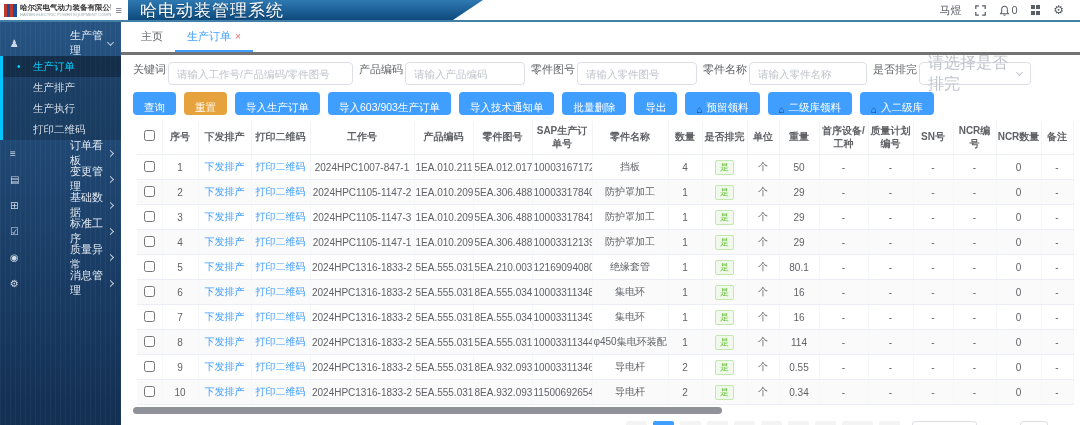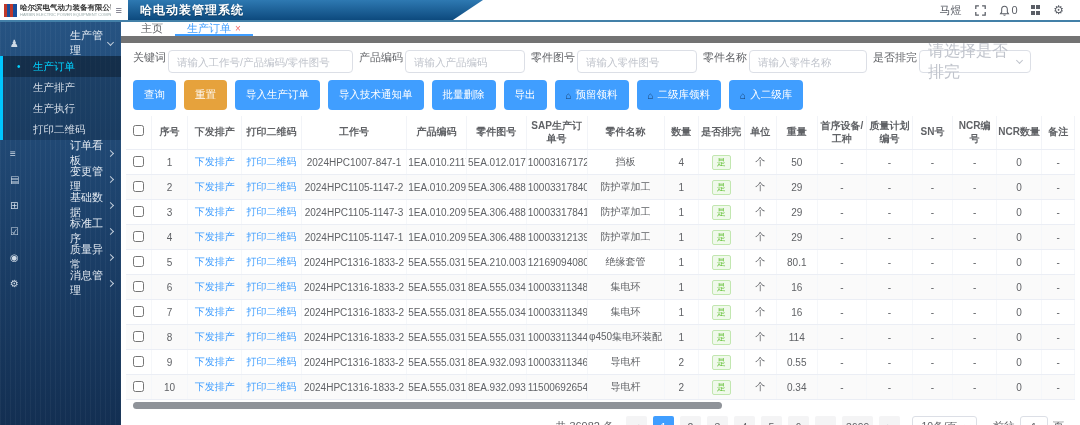--- a/index.html
+++ b/index.html
@@ -12,21 +12,21 @@
   .logo-area { width:128px; display:flex; align-items:center; gap:3px; padding:0 4px; background:#fff; }
   .logo-mark { width:13px; height:13px; flex:none;
     background:linear-gradient(90deg,#c0392b 0 3px,#1a4f9c 3px 6px,#c0392b 6px 9px,#1a4f9c 9px 13px); }
   .logo-text-wrap { overflow:hidden; white-space:nowrap; }
   .logo-cn { font-size:7.5px; font-weight:bold; color:#333; line-height:8px; }
   .logo-en { font-size:4px; color:#9aa; line-height:5px; }
   .collapse-btn { color:#667; font-size:11px; display:flex; align-items:center; padding:0 2px; cursor:pointer; }
   .banner { width:355px; background:linear-gradient(180deg,#2e79b2,#0d4a7e);
     clip-path:polygon(0 0,100% 0,calc(100% - 30px) 100%,0 100%);
     display:flex; align-items:center; padding-left:12px; }
-  .banner-title { color:#fff; font-size:12px; font-weight:bold; letter-spacing:1px;
+  .banner-title { color:#fff; font-size:17px; font-weight:normal; letter-spacing:1px;
     text-shadow:0 1px 1px rgba(0,0,0,.35); }
   .header-right { margin-left:auto; display:flex; align-items:center; gap:13px; padding-right:16px; color:#5a5e66; }
   .username { font-size:11px; }
   .hicon { display:flex; align-items:center; gap:2px; font-size:11px; cursor:pointer; color:#5a5e66; }
   .hicon svg { display:block; }
   .grid-icon { display:grid; grid-template-columns:4px 4px; grid-template-rows:4px 4px; gap:1.5px; }
   .grid-icon i { background:#5a5e66; }
   .gear-glyph { font-size:12px; }
 
   
@@ -43,46 +43,46 @@
   .chev.down { transform:rotate(45deg); margin-top:-2px; }
   .chev.right { transform:rotate(-45deg); }
   .side-sub { border-left:3px solid #00c6ff; background:rgba(8,22,40,.25); }
   .side-sub-item { height:21px; display:flex; align-items:center; padding-left:30px;
     color:#d6dee8; font-size:10.5px; cursor:pointer; position:relative; }
   .side-sub-item .bullet { position:absolute; left:14px; color:#00d2ff; font-size:10px; }
   .side-sub-item.active { color:#00d2ff; background:rgba(0,0,0,.28); }
 
   
   .main { position:absolute; left:121px; top:22px; right:0; bottom:0; background:#fff; }
-  .tab-bar { height:21px; background:#fff; border-bottom:7px solid #737373;
+  .tab-bar { height:33px; background:#fff; border-bottom:3px solid #737373;
     display:flex; align-items:stretch; padding-left:8px; }
   .tab { display:flex; align-items:center; gap:4px; padding:0 12px; font-size:11px;
     color:#606266; cursor:pointer; border-bottom:2px solid transparent; }
   .tab.active { color:#409eff; border-bottom-color:#409eff; }
   .tab .close-x { font-size:10px; color:#f56c6c; }
 
   .filter-bar { display:flex; align-items:center; padding:7px 12px 4px 12px; gap:6px; flex-wrap:nowrap; }
   .f-item { display:flex; align-items:flex-start; gap:2px; }
   .f-label { font-size:11px; color:#606266; white-space:nowrap; }
   .f-input { height:23px; border:1px solid #dcdfe6; border-radius:4px; padding:0 8px;
     font-size:10.5px; color:#606266; font-family:inherit; }
   .f-input::placeholder { color:#c0c4cc; }
   .f-select { height:23px; border:1px solid #dcdfe6; border-radius:4px; padding:0 8px;
     display:flex; align-items:center; justify-content:space-between; cursor:pointer; }
   .f-select .ph { font-size:16px; color:#c0c4cc; }
   .f-select .chev { border-color:#c0c4cc; margin-left:6px; }
 
   .toolbar { display:flex; align-items:center; gap:8px; padding:3px 12px 6px 12px; }
-  .btn { height:30px; border:none; border-radius:4px; padding:0 11px; font-size:10.5px;
-    color:#fff; cursor:pointer; display:flex; align-items:center; gap:4px; font-family:inherit; white-space:nowrap; }
+  .btn { height:23px; border:none; border-radius:4px; padding:0 11px; font-size:10.5px;
+    color:#fff; cursor:pointer; display:flex; align-items:flex-end; gap:4px; font-family:inherit; white-space:nowrap; }
   .btn.primary { background:#409eff; }
   .btn.warning { background:#e6a23c; }
   .btn .b-icon { font-size:10px; color:#14365e; }
 
-  .table-wrap { margin:0 5px; }
+  .table-wrap { margin:0 16px; }
   table { width:100%; border-collapse:collapse; table-layout:fixed; }
   th { font-size:10px; color:#606266; font-weight:bold; text-align:center; background:#fff;
     border-bottom:1px solid #ebeef5; border-right:1px solid #f2f4f8; padding:4px 1px; line-height:1.25; }
   td { font-size:10px; color:#606266; text-align:center; border-bottom:1px solid #ebeef5;
     border-right:1px solid #f5f7fa; padding:4.5px 1px; white-space:nowrap; overflow:hidden; }
   tr.stripe td { background:#fafafa; }
   td a { color:#409eff; text-decoration:none; cursor:pointer; }
   .tag-green { display:inline-block; background:#f0f9eb; border:1px solid #c2e7b0;
     color:#67c23a; font-size:9px; line-height:13px; padding:0 4px; border-radius:2px; }
   input[type=checkbox] { width:11px; height:11px; cursor:pointer; }
@@ -241,20 +241,23 @@
 
   <div class="toolbar">
       <button class="btn primary">
         <span>查询</span>
       </button>
       <button class="btn warning">
         <span>重置</span>
       </button>
       <button class="btn primary">
         <span>导入生产订单</span>
+      </button>
+      <button class="btn primary">
+        <span>导入603/903生产订单</span>
       </button>
       <button class="btn primary">
         <span>导入技术通知单</span>
       </button>
       <button class="btn primary">
         <span>批量删除</span>
       </button>
       <button class="btn primary">
         <span>导出</span>
       </button>

